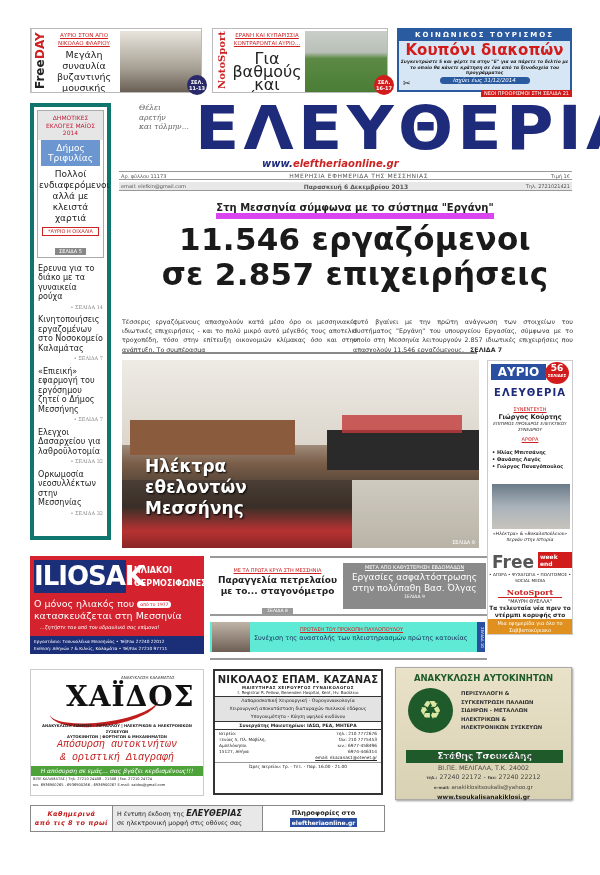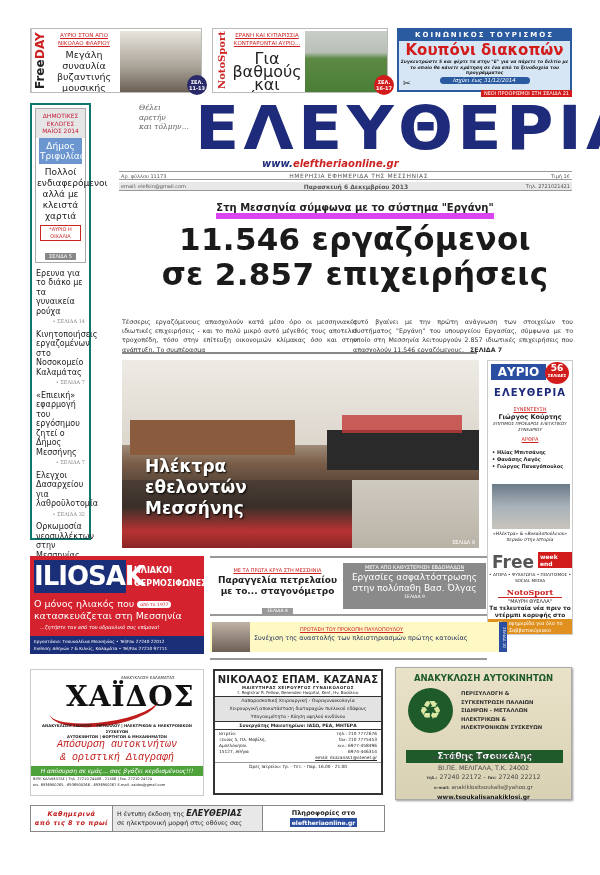--- a/index.html
+++ b/index.html
@@ -13,21 +13,21 @@
 .page-circle{position:absolute;width:20px;height:20px;border-radius:50%;font-size:5px;color:#fff;font-weight:bold;display:flex;align-items:center;justify-content:center;text-align:center;line-height:6px}
 .photo{background:linear-gradient(160deg,#cfc8bd 0%,#8d8778 45%,#5a5448 100%)}
 
 .coupon{left:397px;top:28px;width:175px;height:64px;background:#d7e6f4;border:2px solid #2a5aa0}
 .coupon-head{background:#2a5aa0;color:#fff;font-size:7px;font-weight:bold;text-align:center;letter-spacing:2px;height:11px;line-height:11px}
 .coupon-title{color:#d21c1c;font-weight:bold;font-size:15px;text-align:center;line-height:18px}
 .coupon-text{font-size:4.5px;text-align:center;font-style:italic;line-height:5.5px;font-weight:bold}
 .coupon-valid{background:#2a5aa0;color:#fff;font-size:5.5px;text-align:center;border-radius:6px;width:90px;margin:1px auto 0;font-style:italic;line-height:7px}
 .coupon-foot{position:absolute;right:-2px;bottom:-7px;background:#d21c1c;color:#fff;font-size:5px;padding:0 3px;line-height:7px}
 
-.leftbox{left:30px;top:103px;width:61px;height:437px;border:2px solid #0f766e}
+.leftbox{left:30px;top:103px;width:81px;height:437px;border:4px solid #0f766e}
 .elect{margin:3px;border:1px solid #aaa;background:#fff;text-align:center}
 .elect-top{background:#e6e6e6;color:#c2203b;font-size:6px;line-height:7.5px;padding:3px 1px}
 .elect-dimos{background:#6b96cf;color:#fff;font-size:9px;line-height:10px;padding:3px 1px;margin:0 3px}
 .elect-body{font-size:9px;line-height:11px;padding:3px 1px}
 .elect-next{font-size:5px;color:#c22;border:1px solid #c22;margin:0 4px 2px;line-height:7px}
 .elect-page{display:inline-block;background:#888;color:#fff;font-size:5px;padding:0 4px;line-height:7px;margin-bottom:2px}
 .brief{padding:3px 4px 0;font-size:8px;line-height:9.5px;color:#222}
 .brief-page{font-size:5px;color:#888;text-align:right;margin-top:1px;font-family:"DejaVu Serif",serif}
 
 .motto{left:139px;top:103px;font-family:"DejaVu Serif",serif;font-style:italic;font-size:7.5px;color:#666;line-height:9.5px}
@@ -74,21 +74,21 @@
 .ilio-main{position:absolute;left:4px;top:42px;color:#fff;font-size:9.5px;line-height:12px}
 .ilio-badge{display:inline-block;background:#fff;color:#d4232f;font-size:4.5px;border-radius:4px;padding:0 3px;line-height:7px;vertical-align:middle}
 .ilio-slogan{position:absolute;left:10px;top:68px;color:#fff;font-size:5px;font-style:italic}
 .ilio-foot{position:absolute;left:0;bottom:0;right:0;background:#1b2f79;color:#fff;font-size:4.3px;line-height:7px;padding:2px 4px}
 
 .midrule{left:210px;height:2px;background:#999;width:277px}
 .midbox{top:566px;height:40px;text-align:center}
 .mid-k{font-size:5px;text-decoration:underline;line-height:9px}
 .mid-t{font-size:9px;line-height:11px;font-weight:bold}
 .mid-p{display:inline-block;background:#999;color:#fff;font-size:4.5px;padding:0 5px;line-height:6px}
-.proposal{left:210px;top:622px;width:297px;height:30px;background:#fef9c3}
+.proposal{left:210px;top:622px;width:275px;height:30px;background:#5eead4}
 .prop-photo{position:absolute;left:2px;top:0;width:38px;height:30px;background:linear-gradient(180deg,#bfb3a6,#6e5f55)}
 .prop-k{position:absolute;left:90px;top:4px;font-size:5px;color:#c22;text-decoration:underline}
 .prop-t{position:absolute;left:44px;top:12px;font-size:6.5px;color:#1a2a5a}
 .prop-side{position:absolute;right:0;top:0;bottom:0;width:8px;background:#2a4ea0;color:#fff;font-size:4px;writing-mode:vertical-rl;text-align:center}
 
 .xaidos{left:30px;top:669px;width:174px;height:127px;background:#fff;border:1px solid #ccc}
 .xa-k{position:absolute;left:90px;top:5px;font-size:4px;color:#333}
 .xa-logo{position:absolute;left:35px;top:10px;font-family:"DejaVu Serif",serif;font-size:28px;font-weight:bold;letter-spacing:1px;color:#111}
 .xa-swoosh{position:absolute;left:18px;top:16px;width:110px;height:40px;border-bottom:4px solid #c21d1d;border-radius:50%;transform:rotate(-8deg)}
 .xa-small{position:absolute;left:0;right:0;top:53px;text-align:center;font-size:3.8px;font-weight:bold;line-height:5.5px}

